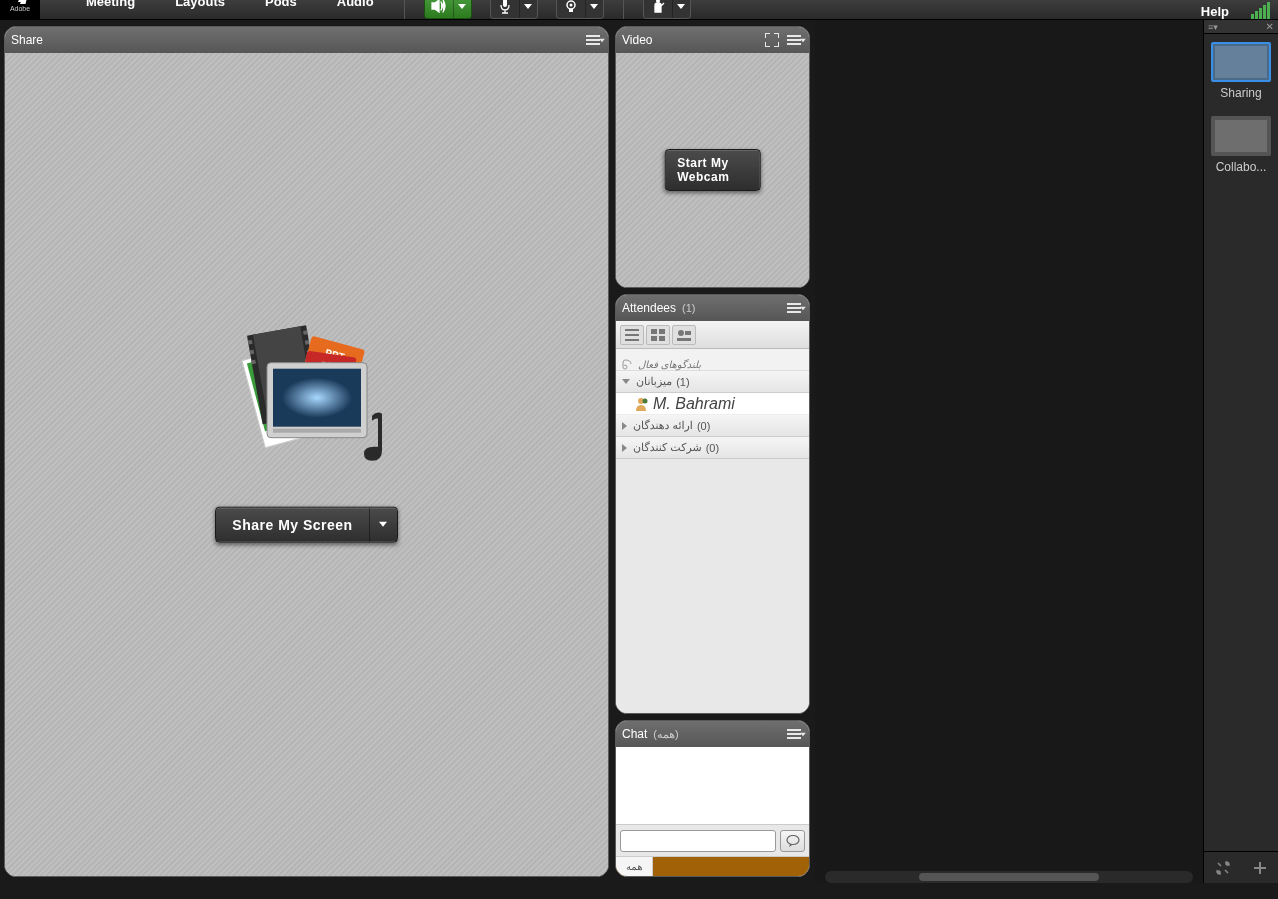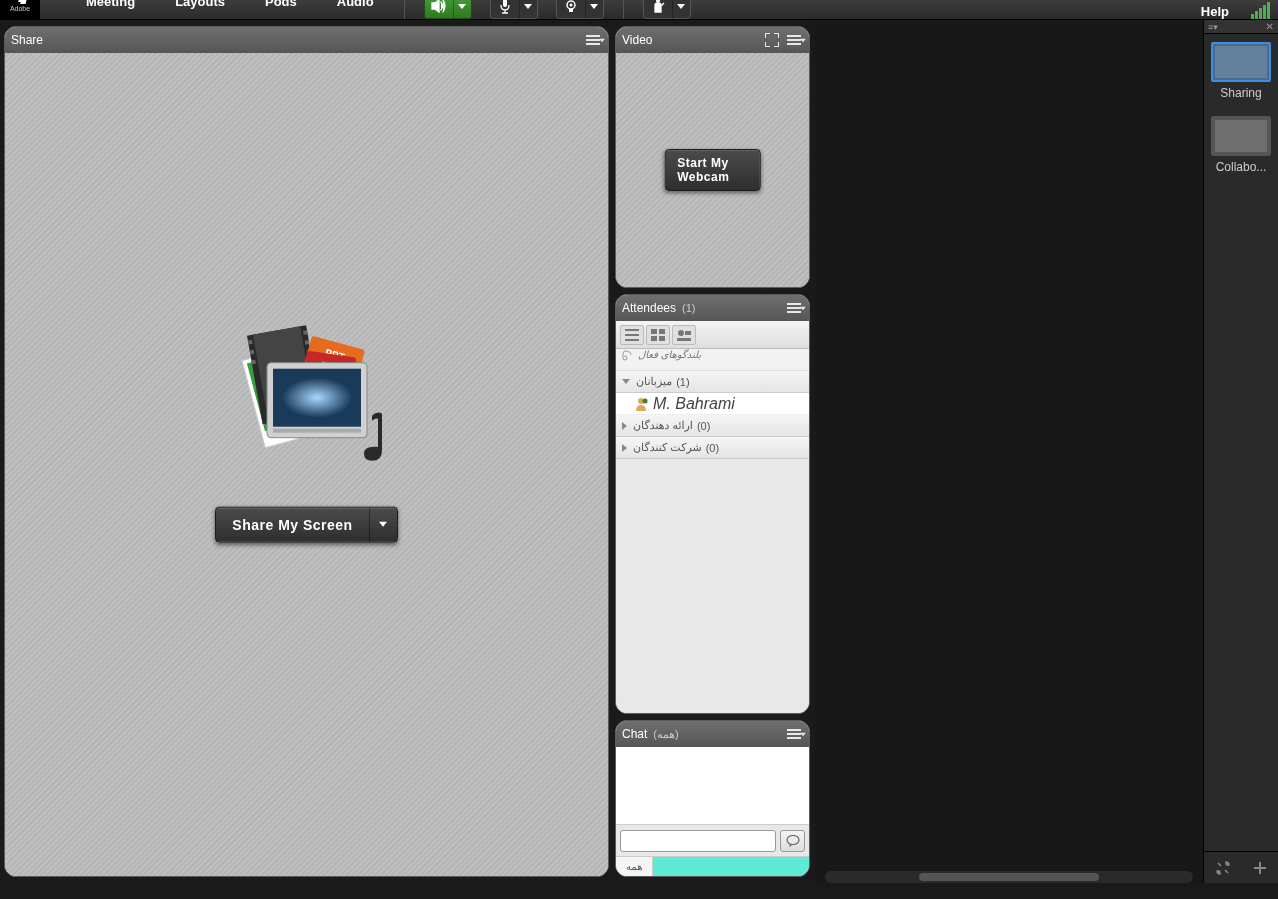--- a/index.html
+++ b/index.html
@@ -54,36 +54,36 @@
   
   
   .video-pod { height: 262px; }
   .video-center { position: absolute; left: 50%; top: 50%; transform: translate(-50%, -50%); }
   .btn-dark.sm .btn-dark-text { font-size: 12px; padding: 6px 12px; }
   
   
   .attendees-pod { height: 420px; }
   .attendees-toolbar { height: 28px; background: linear-gradient(#f4f4f4, #dedede); border-bottom: 1px solid #bbb; display: flex; align-items: center; padding: 0 4px; gap: 2px; }
   .att-tool { width: 24px; height: 20px; background: #e0e0e0; border: 1px solid #bbb; border-radius: 2px; display: flex; align-items: center; justify-content: center; cursor: pointer; }
-  .speakers-row { height: 22px; display: flex; align-items: flex-start; padding: 0 6px; background: #f2f2f2; border-bottom: 1px solid #ddd; font-size: 10px; color: #777; font-style: italic; }
+  .speakers-row { height: 22px; display: flex; align-items: flex-end; padding: 0 6px; background: #f2f2f2; border-bottom: 1px solid #ddd; font-size: 10px; color: #777; font-style: italic; }
   .speakers-row svg { margin-right: 4px; }
   .group-row { height: 22px; display: flex; align-items: center; padding: 0 6px; background: linear-gradient(#f5f5f5, #e5e5e5); border-bottom: 1px solid #ccc; font-size: 11px; color: #555; cursor: pointer; }
   .group-arrow { width: 0; height: 0; border-left: 4px solid transparent; border-right: 4px solid transparent; border-top: 5px solid #888; margin-right: 6px; }
   .group-arrow.right { border-top: 4px solid transparent; border-bottom: 4px solid transparent; border-left: 5px solid #888; border-right: none; }
   .group-count { margin-left: 4px; }
   .attendee-row { height: 22px; display: flex; align-items: center; padding: 0 6px 0 18px; background: #fff; border-bottom: 1px solid #eee; font-size: 16px; color: #444; font-style: italic; }
   .attendee-row svg { margin-right: 5px; }
   
   
   .chat-pod { flex: 1; }
   .chat-body { background: #fff; flex: 1; }
   .chat-input-bar { height: 32px; background: #e8e8e8; display: flex; align-items: center; padding: 0 4px; gap: 4px; border-top: 1px solid #ccc; }
   .chat-input { flex: 1; height: 22px; border: 1px solid #999; border-radius: 3px; background: #fff; padding: 0 6px; font-size: 11px; }
   .chat-send { width: 26px; height: 22px; border: 1px solid #999; border-radius: 3px; background: linear-gradient(#f5f5f5, #ddd); display: flex; align-items: center; justify-content: center; cursor: pointer; }
-  .chat-tabs { height: 20px; background: #5eead4; border-top: 1px solid #ccc; display: flex; }
+  .chat-tabs { height: 20px; background: #a16207; border-top: 1px solid #ccc; display: flex; }
   .chat-tab { padding: 0 10px; font-size: 10px; color: #555; background: #f5f5f5; border-right: 1px solid #ccc; display: flex; align-items: center; }
   
   
   .dark-area { flex: 1; background: #181818; position: relative; }
   .dark-scrollbar { position: absolute; bottom: 0; left: 10px; right: 10px; height: 12px; background: #2a2a2a; border-radius: 6px; display: flex; align-items: center; justify-content: center; }
   .dark-scrollbar-thumb { width: 180px; height: 8px; background: #555; border-radius: 4px; }
   
   
   .layout-sidebar { width: 75px; background: #2a2a2a; border-left: 1px solid #000; display: flex; flex-direction: column; position: relative; }
   .layout-sidebar-header { height: 14px; background: #333; border-bottom: 1px solid #000; display: flex; align-items: center; justify-content: space-between; padding: 0 4px; }

